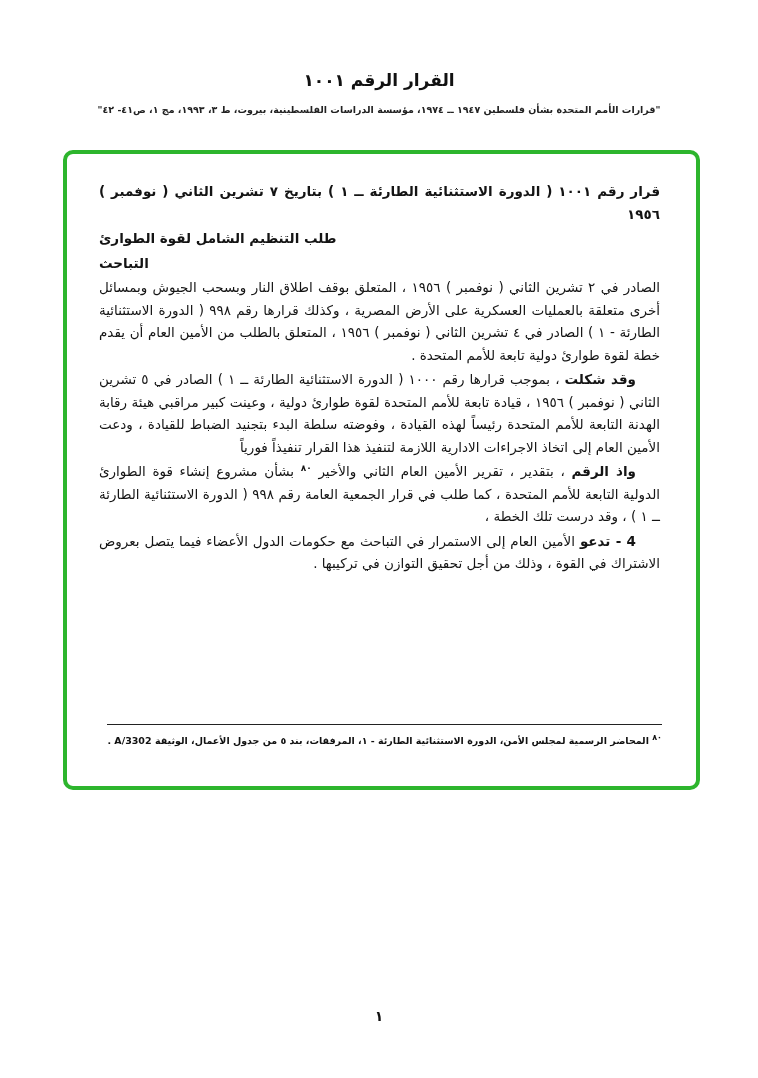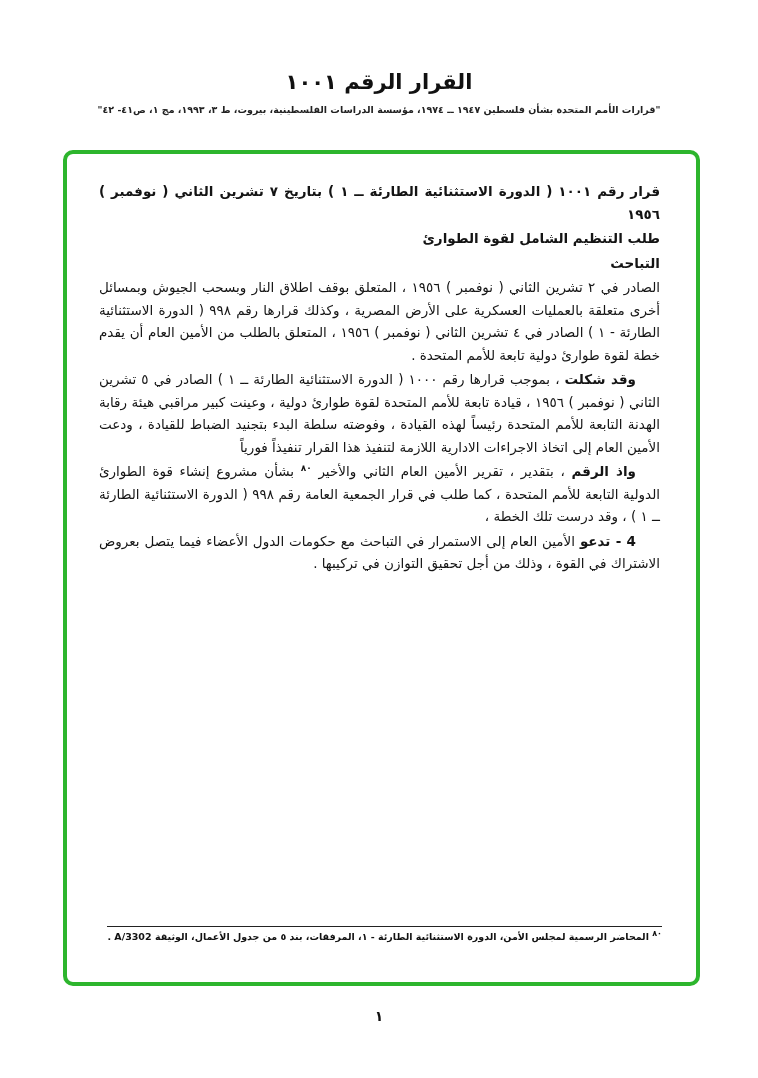--- a/index.html
+++ b/index.html
@@ -2,46 +2,46 @@
 <html lang="ar"><head>
 <meta charset="utf-8">
 <style>
   html,body{margin:0;padding:0;}
   body{
     width:758px;height:1078px;background:#ffffff;position:relative;
     font-family:"DejaVu Sans",sans-serif;color:#111;
   }
   .doc-title{
     position:absolute;top:70px;left:0;width:100%;text-align:center;
-    font-size:21px;font-weight:700;direction:rtl;
+    font-size:17px;font-weight:700;direction:rtl;
   }
   .citation{
     position:absolute;top:104px;left:0;width:100%;text-align:center;
     font-size:9.5px;font-weight:700;direction:rtl;color:#222;
     letter-spacing:0.1px;
   }
   .annotation-frame{
-    position:absolute;left:63px;top:150px;width:637px;height:836px;
+    position:absolute;left:63px;top:150px;width:637px;height:640px;
     border:4px solid #2db52d;border-radius:10px;box-sizing:border-box;
     background:#fff;
   }
   .doc-body{
     position:absolute;top:26px;right:36px;left:32px;
     direction:rtl;text-align:justify;
     font-size:13.5px;line-height:22.5px;color:#141414;
   }
   .doc-body p{margin:0 0 2px 0;}
   .group{margin-top:5px;}
   .bold{font-weight:700;}
-  .center{text-align:right;}
+  .center{text-align:left;}
   .indent{text-indent:24px;}
   sup.note-ref{font-size:9px;line-height:0;vertical-align:super;font-weight:700;}
   .footnote{
     position:absolute;left:40px;right:34px;bottom:38px;
-    border-top:1.5px solid #222;
+    border-top:1.5px solid #222;padding-top:6px;
     direction:rtl;text-align:right;font-size:9.5px;font-weight:700;color:#111;
     line-height:14px;
   }
   .footnote sup{font-size:8px;}
   .page-number{
     position:absolute;top:1008px;left:0;width:100%;text-align:center;
     font-size:14px;font-weight:700;
   }
 </style>
 </head>

